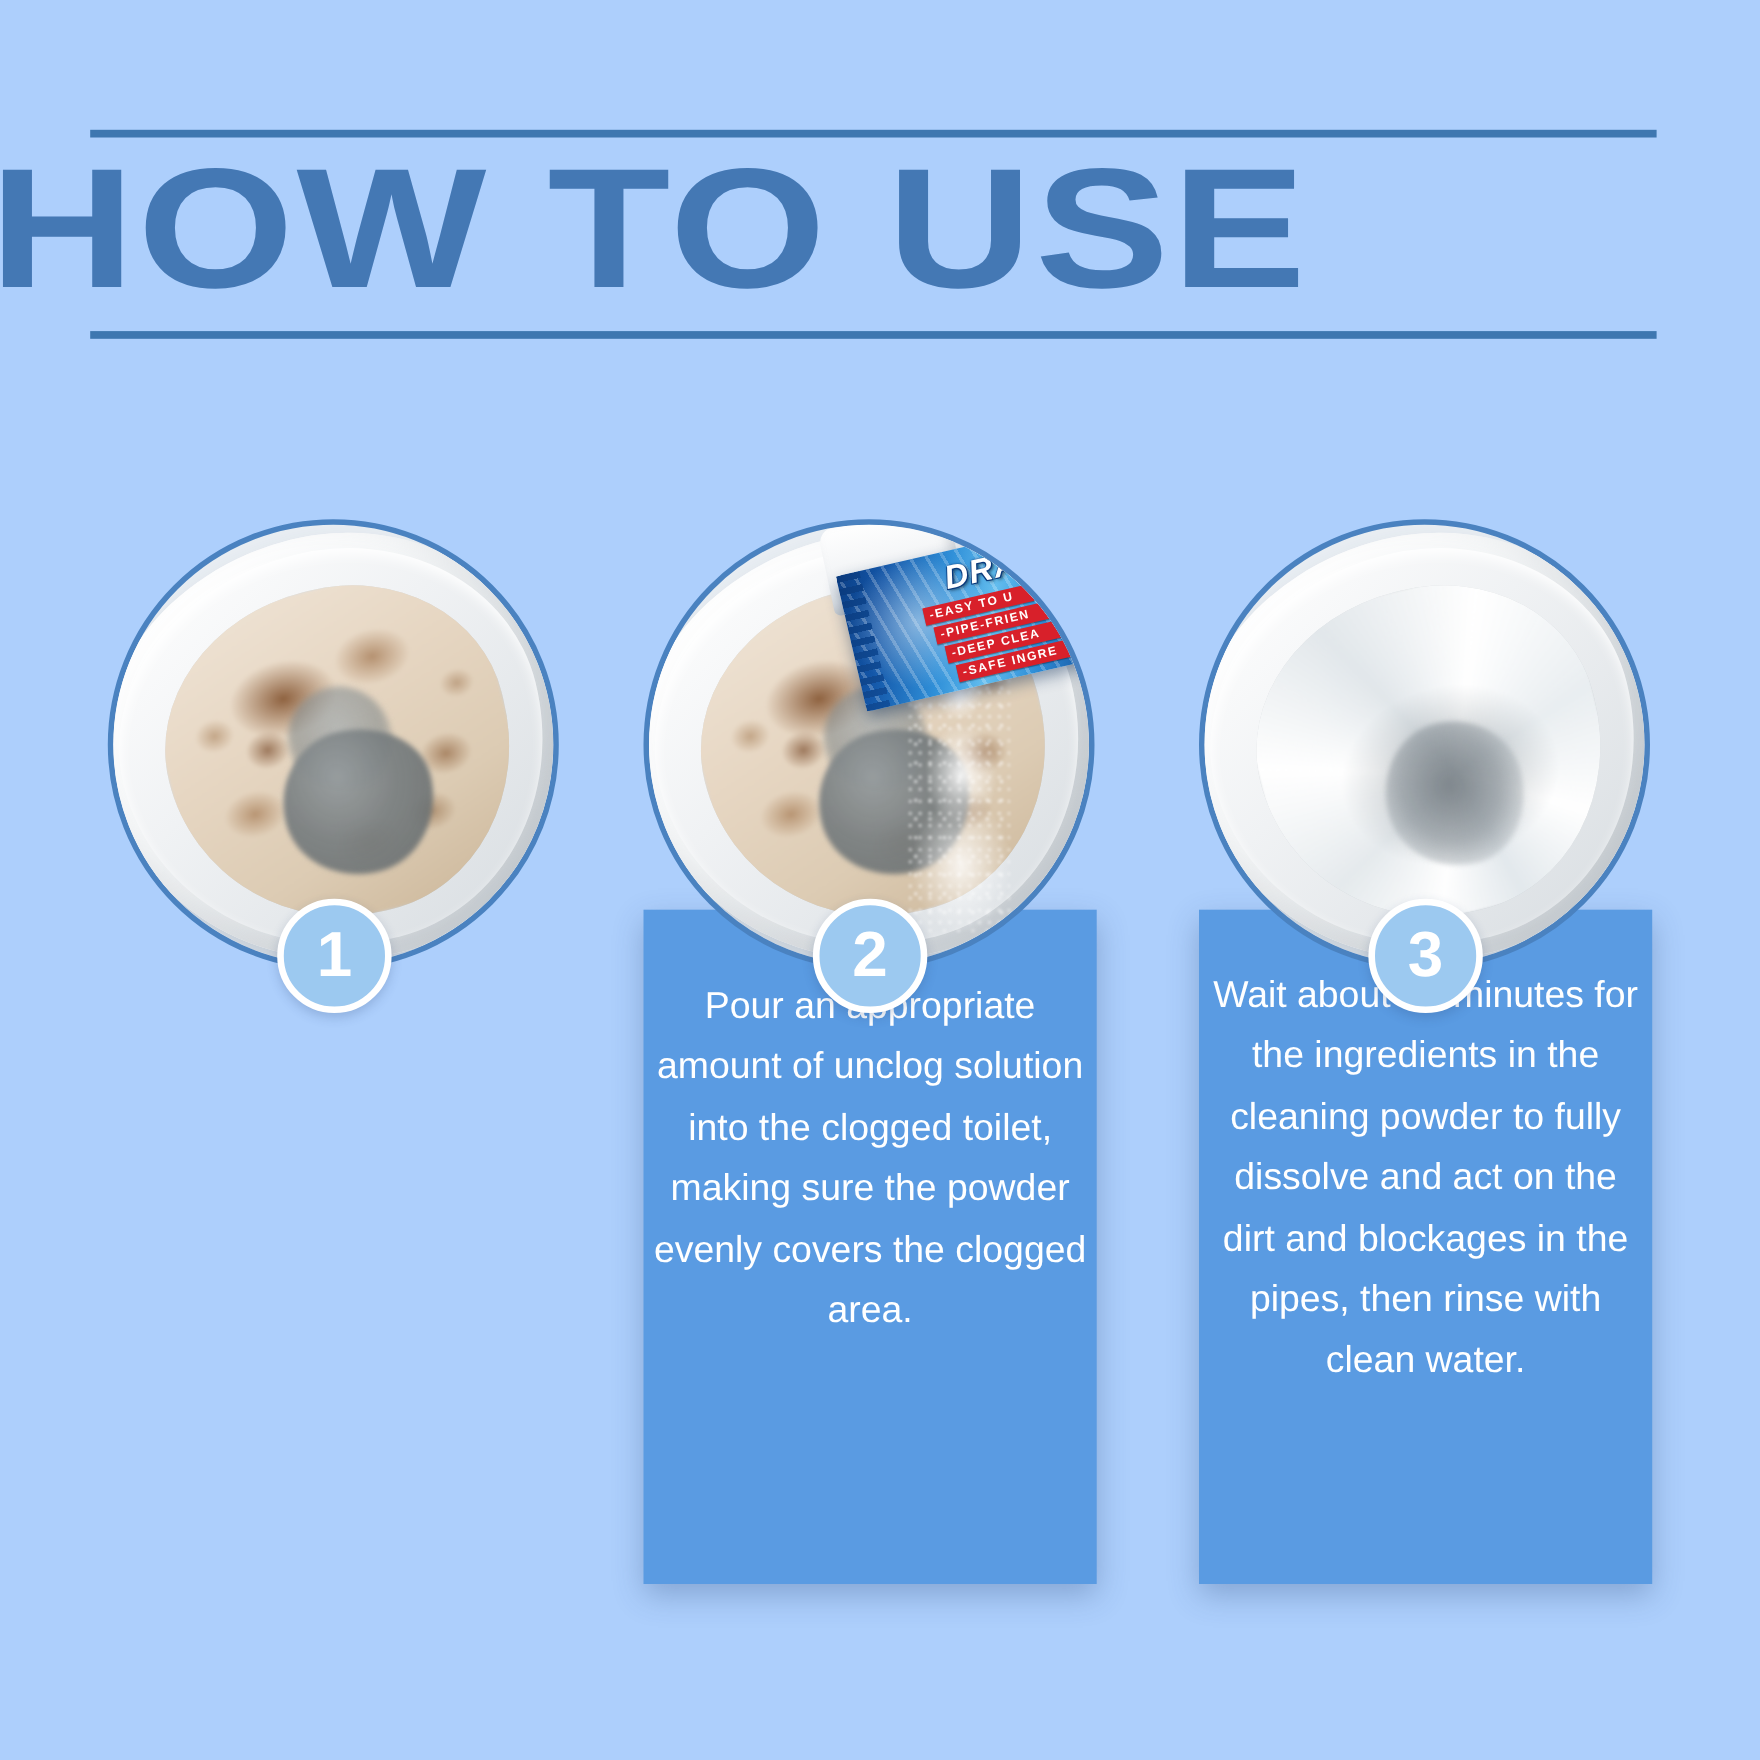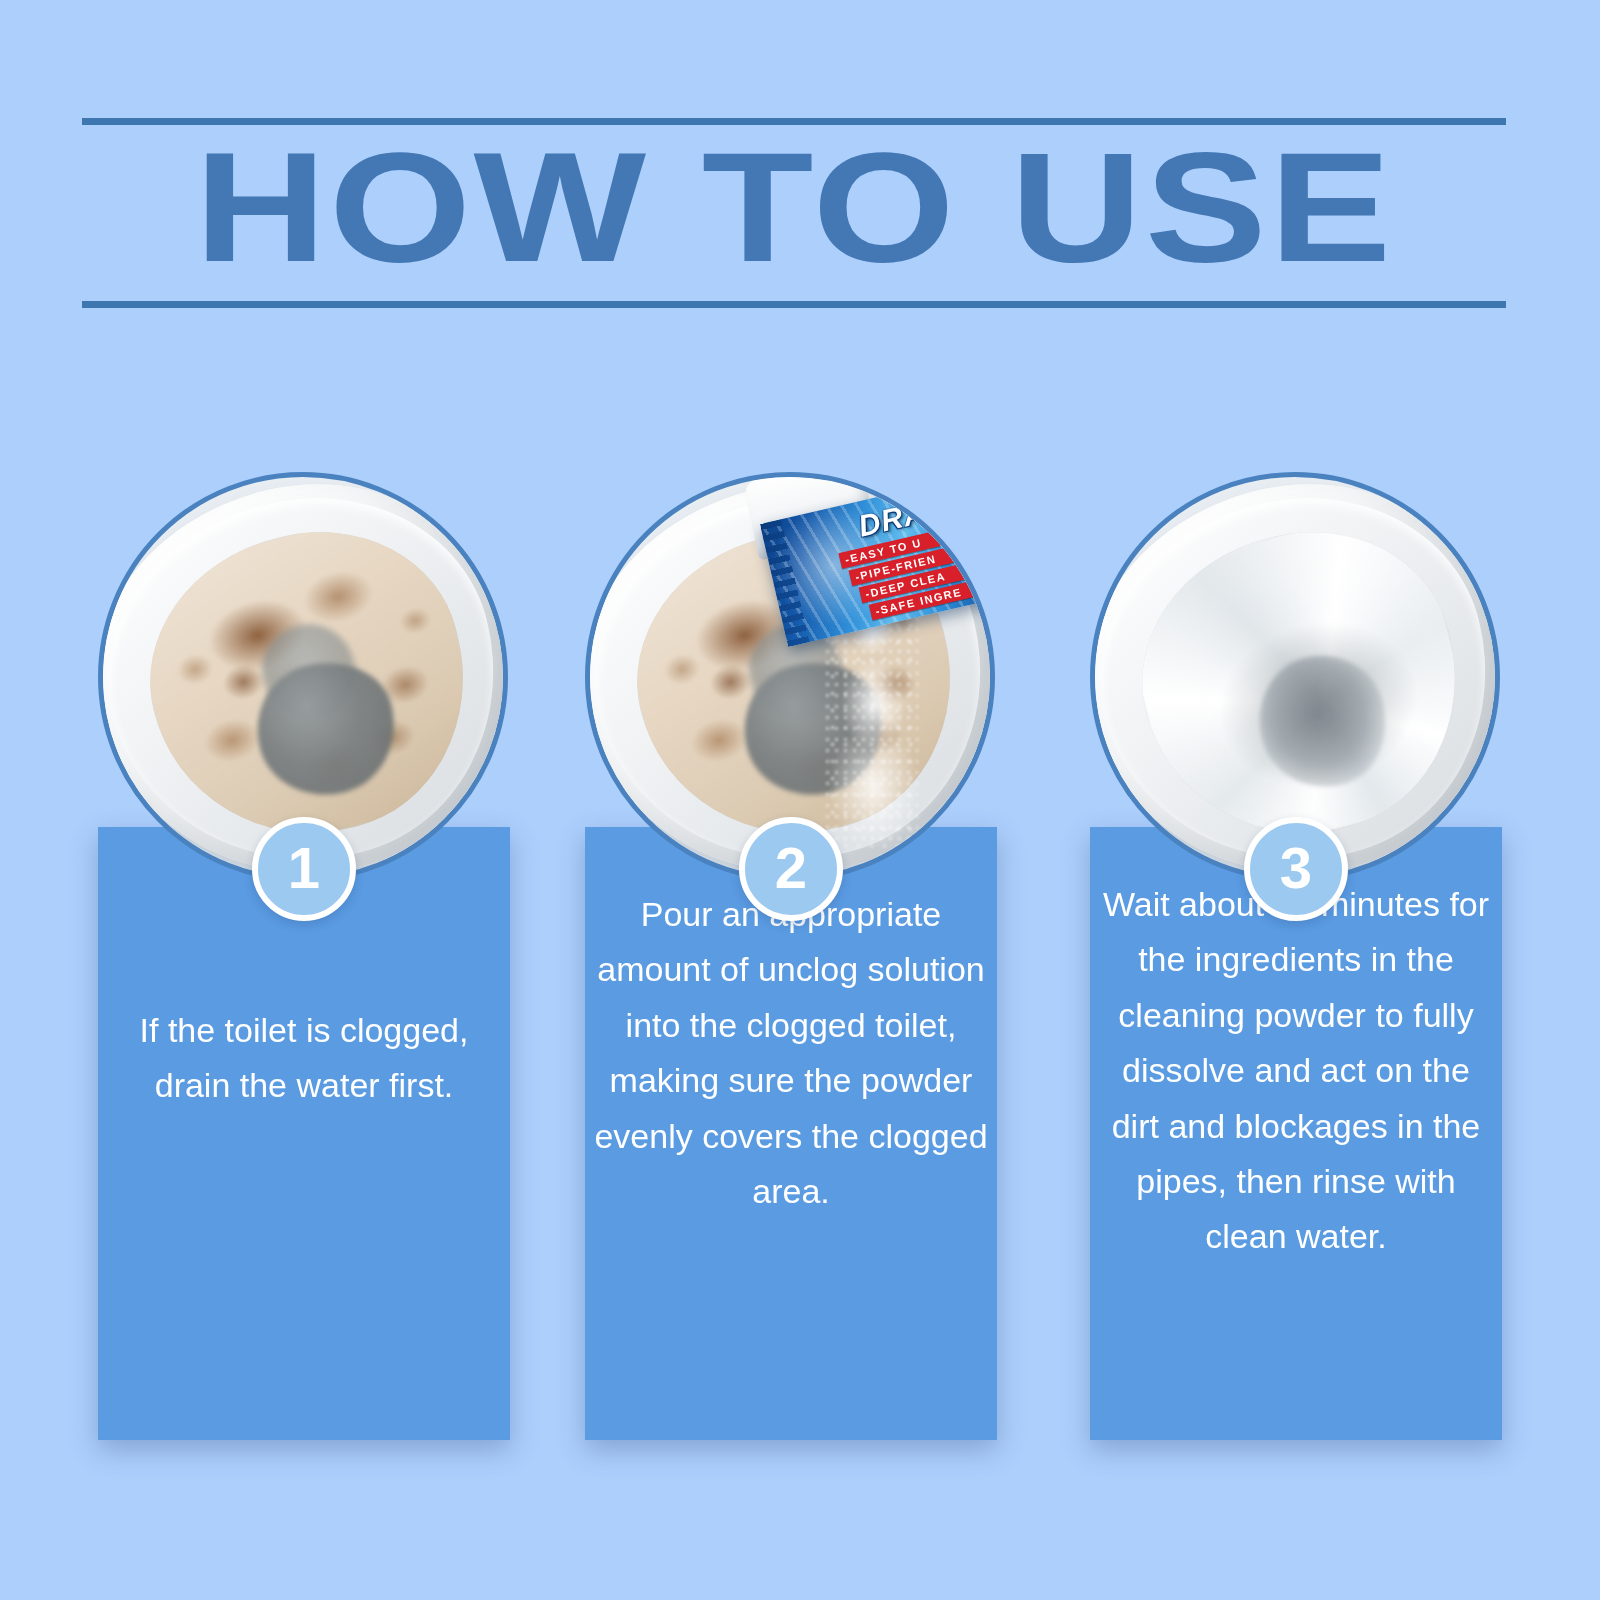--- a/index.html
+++ b/index.html
@@ -29,21 +29,21 @@
     background: #3E77B0;
   }
   .rule-top { position: absolute; top: 0; left: 0; }
   .rule-bottom { position: absolute; bottom: 0; left: 0; }
   .page-title {
     position: absolute;
     left: 0;
     top: 50%;
     transform: translateY(-50%);
     width: 100%;
-    text-align: center;
+    text-align: left;
     font-family: "Liberation Sans", sans-serif;
     font-weight: bold;
     font-size: 155px;
     line-height: 1;
     letter-spacing: 2px;
     color: #4478B4;
     transform-origin: center;
     white-space: nowrap;
   }
   .page-title span {
@@ -365,23 +365,20 @@
 
 <div class="header">
   <div class="rule rule-top"></div>
   <div class="page-title"><span>HOW TO USE</span></div>
   <div class="rule rule-bottom"></div>
 </div>
 
 <div class="steps">
 
   <div class="step step-1">
-    <div class="panel">
-      <div class="panel-text">If the toilet is clogged, drain the water first.</div>
-    </div>
 
     <div class="photo">
       <div class="photo-inner">
         <div class="bowl">
           <div class="rim"></div>
           <div class="rim-lip"></div>
           <div class="bowl-hole">
             <div class="water-dirty"></div>
             <div class="sludge-2"></div>
             <div class="sludge"></div>

